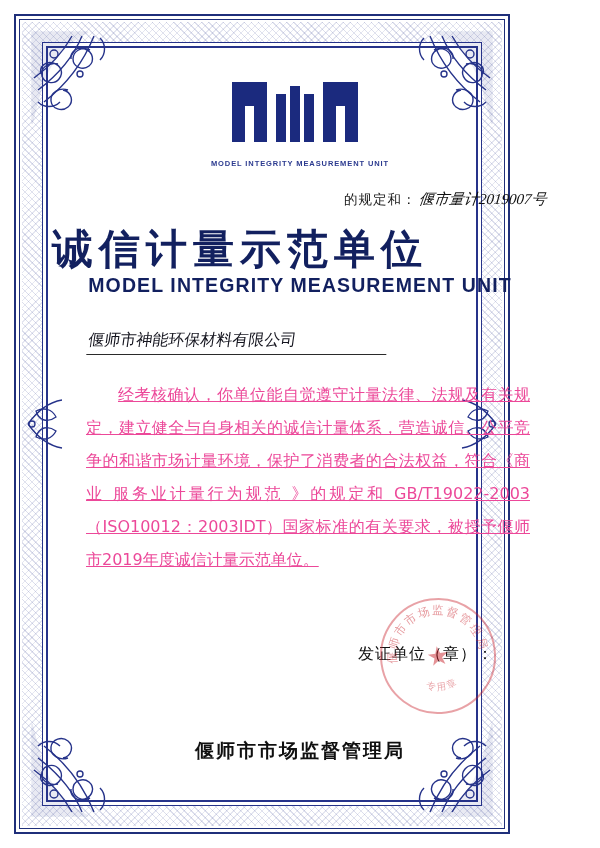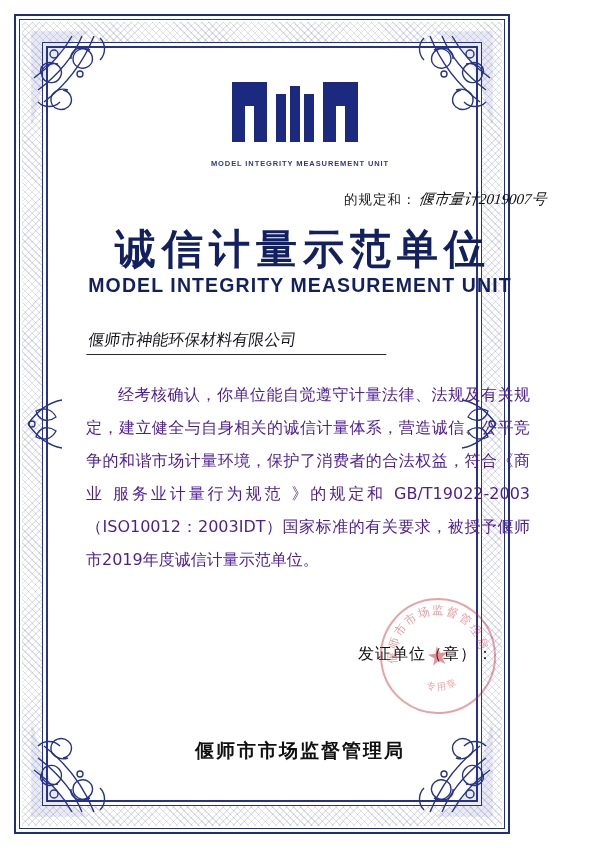--- a/index.html
+++ b/index.html
@@ -142,21 +142,20 @@
     padding-left: 2px;
     transform: skewX(-6deg);
     display: inline-block;
   }
 
   
   .title-cn {
     position: absolute;
     left: 0; right: 0;
     top: 176px;
-    text-align: center;
     font-family: Liberation Sans, sans-serif;
     font-weight: bold;
     font-size: 41px;
     letter-spacing: 6px;
     color: #12205f;
     text-indent: 6px;
   }
   .title-en {
     position: absolute;
     left: 0; right: 0;
@@ -187,24 +186,25 @@
 
   
   .body-text {
     position: absolute;
     left: 40px;
     right: 24px;
     top: 332px;
     font-family: "DejaVu Sans", sans-serif;
     font-size: 16px;
     line-height: 33px;
-    color: #4c1d95;
+    color: #ec4899;
     text-align: justify;
     text-justify: inter-ideograph;
     text-indent: 32px;
+    text-decoration: underline;
   }
 
   
   .issuer-line {
     position: absolute;
     left: 0; right: 60px;
     top: 598px;
     text-align: right;
     font-family: "DejaVu Sans", sans-serif;
     font-size: 16px;

